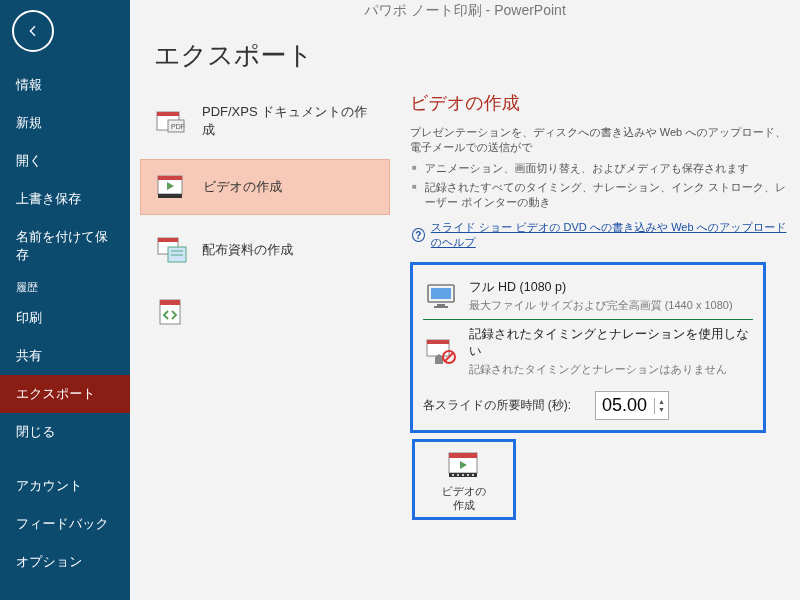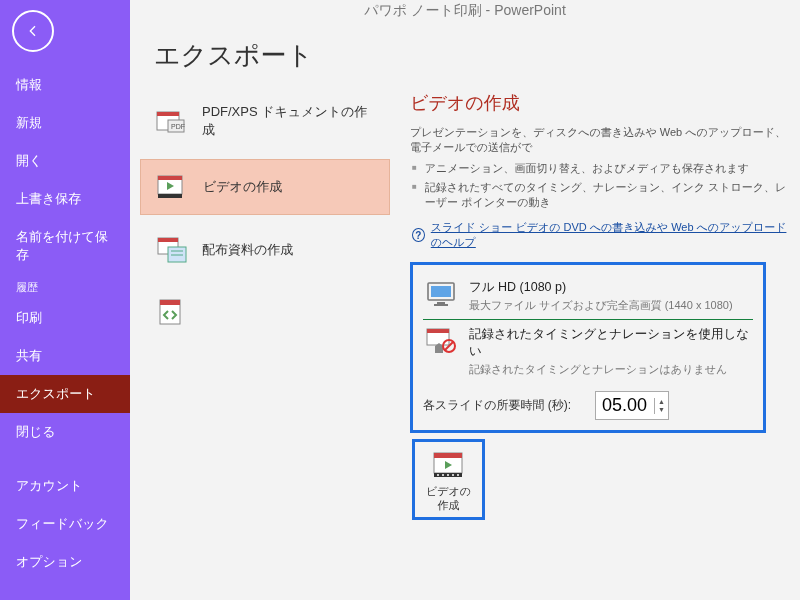--- a/index.html
+++ b/index.html
@@ -1,17 +1,17 @@
 <!DOCTYPE html>
 <html><head>
 <meta charset="utf-8">
 <style>
 *{box-sizing:border-box;margin:0;padding:0;font-family:'Meiryo','Yu Gothic','Segoe UI',sans-serif}
 body{width:800px;height:600px;overflow:hidden;background:#fff;display:flex;font-size:12px}
-.sidebar{width:130px;background:#8b5cf6;height:100%;color:#fff;display:flex;flex-direction:column}
+.sidebar{width:130px;background:#0c4a6e;height:100%;color:#fff;display:flex;flex-direction:column}
 .back-btn{width:42px;height:42px;border:2px solid #fff;border-radius:50%;margin:10px 0 10px 12px;display:flex;align-items:center;justify-content:center;cursor:pointer}
 .back-btn svg{width:16px;height:16px}
 .nav{display:flex;flex-direction:column;margin-top:4px}
 .nav-item{padding:10px 16px;cursor:pointer;font-size:13px}
 .nav-label{display:block;padding:6px 16px 4px;font-size:11px;opacity:.9}
 .nav-item.active{background:#8a1e14}
 .nav-item.group-top{margin-top:16px}
 .main{flex:1;background:#f3f3f3;height:100%;display:flex;flex-direction:column}
 .titlebar{height:20px;text-align:center;font-size:14px;color:#777;padding-top:2px}
 .page-title{font-size:26px;color:#333;padding:18px 0 18px 24px}
@@ -21,31 +21,31 @@
 .export-item.selected{background:#f6c9b8;border:1px solid #e6b39a}
 .ei-icon{width:34px;height:30px;display:flex;align-items:center;justify-content:center}
 .detail{flex:1;padding:0 10px 0 20px}
 .detail-title{color:#b02e22;font-size:18px;font-weight:500;margin-bottom:10px}
 .detail-desc{font-size:11px;color:#555;margin-bottom:6px}
 .bul{display:flex;gap:8px;font-size:11px;color:#555;margin-bottom:4px;padding-left:2px}
 .bul::before{content:'■';color:#999;font-size:8px;margin-top:2px}
 .help-line{display:flex;align-items:center;gap:6px;margin:10px 0 12px 2px}
 .help-line a{color:#1a4fa3;font-size:11px;text-decoration:underline;cursor:pointer}
 .opts{border:3px solid #1f6fe0;padding:8px 10px 10px;margin-bottom:6px;width:356px}
-.opt-row{display:flex;gap:10px;padding:6px 2px;align-items:flex-start;cursor:pointer}
+.opt-row{display:flex;gap:10px;padding:6px 2px;align-items:center;cursor:pointer}
 .opt-row + .opt-row{border-top:1px solid #15803d}
 .opt-icon{width:34px;height:30px;flex-shrink:0}
 .opt-main{font-size:12.5px;color:#222;margin-bottom:2px}
 .opt-sub{font-size:11px;color:#777}
 .timing-row{display:flex;align-items:center;gap:24px;margin-top:8px;font-size:12px;color:#333}
 .spin{display:inline-flex;align-items:center;border:1px solid #aaa;background:#fff}
 .spin input{width:58px;border:none;padding:3px 6px;font-size:18px;outline:none}
 .spin-btns{display:flex;flex-direction:column;border-left:1px solid #aaa}
 .spin-btns span{font-size:7px;line-height:8px;padding:0 3px;cursor:pointer;color:#555}
-.create-box{border:3px solid #1f6fe0;width:73px;padding:6px 0 4px;display:flex;flex-direction:column;align-items:center;cursor:pointer;margin-left:2px}
+.create-box{border:3px solid #1f6fe0;width:104px;padding:6px 0 4px;display:flex;flex-direction:column;align-items:center;cursor:pointer;margin-left:2px}
 .create-box .lbl{font-size:11px;text-align:center;color:#333;margin-top:2px;line-height:1.3}
 .help-icon{width:14px;height:14px;border:1.5px solid #1a4fa3;border-radius:50%;color:#1a4fa3;font-size:10px;display:flex;align-items:center;justify-content:center;font-weight:bold}
 </style>
 </head>
 <body>
 
 <div class="sidebar">
   <div class="back-btn">
     <svg viewBox="0 0 24 24" fill="none" stroke="#fff" stroke-width="2">
         <path d="M15 5l-7 7 7 7"></path>

